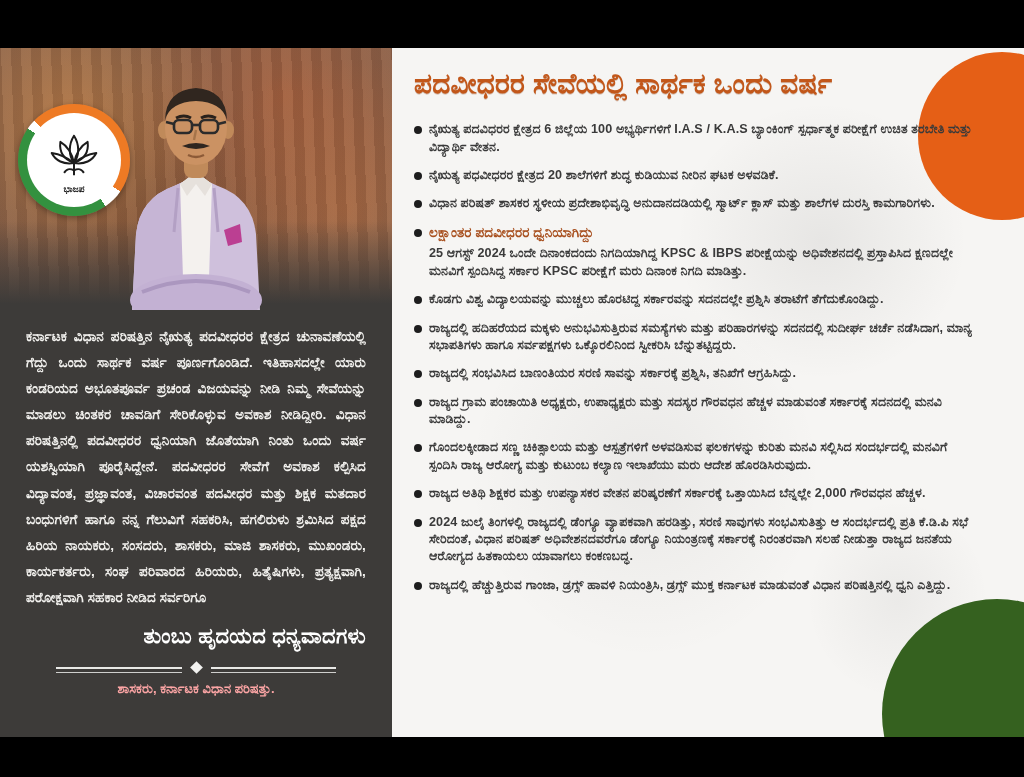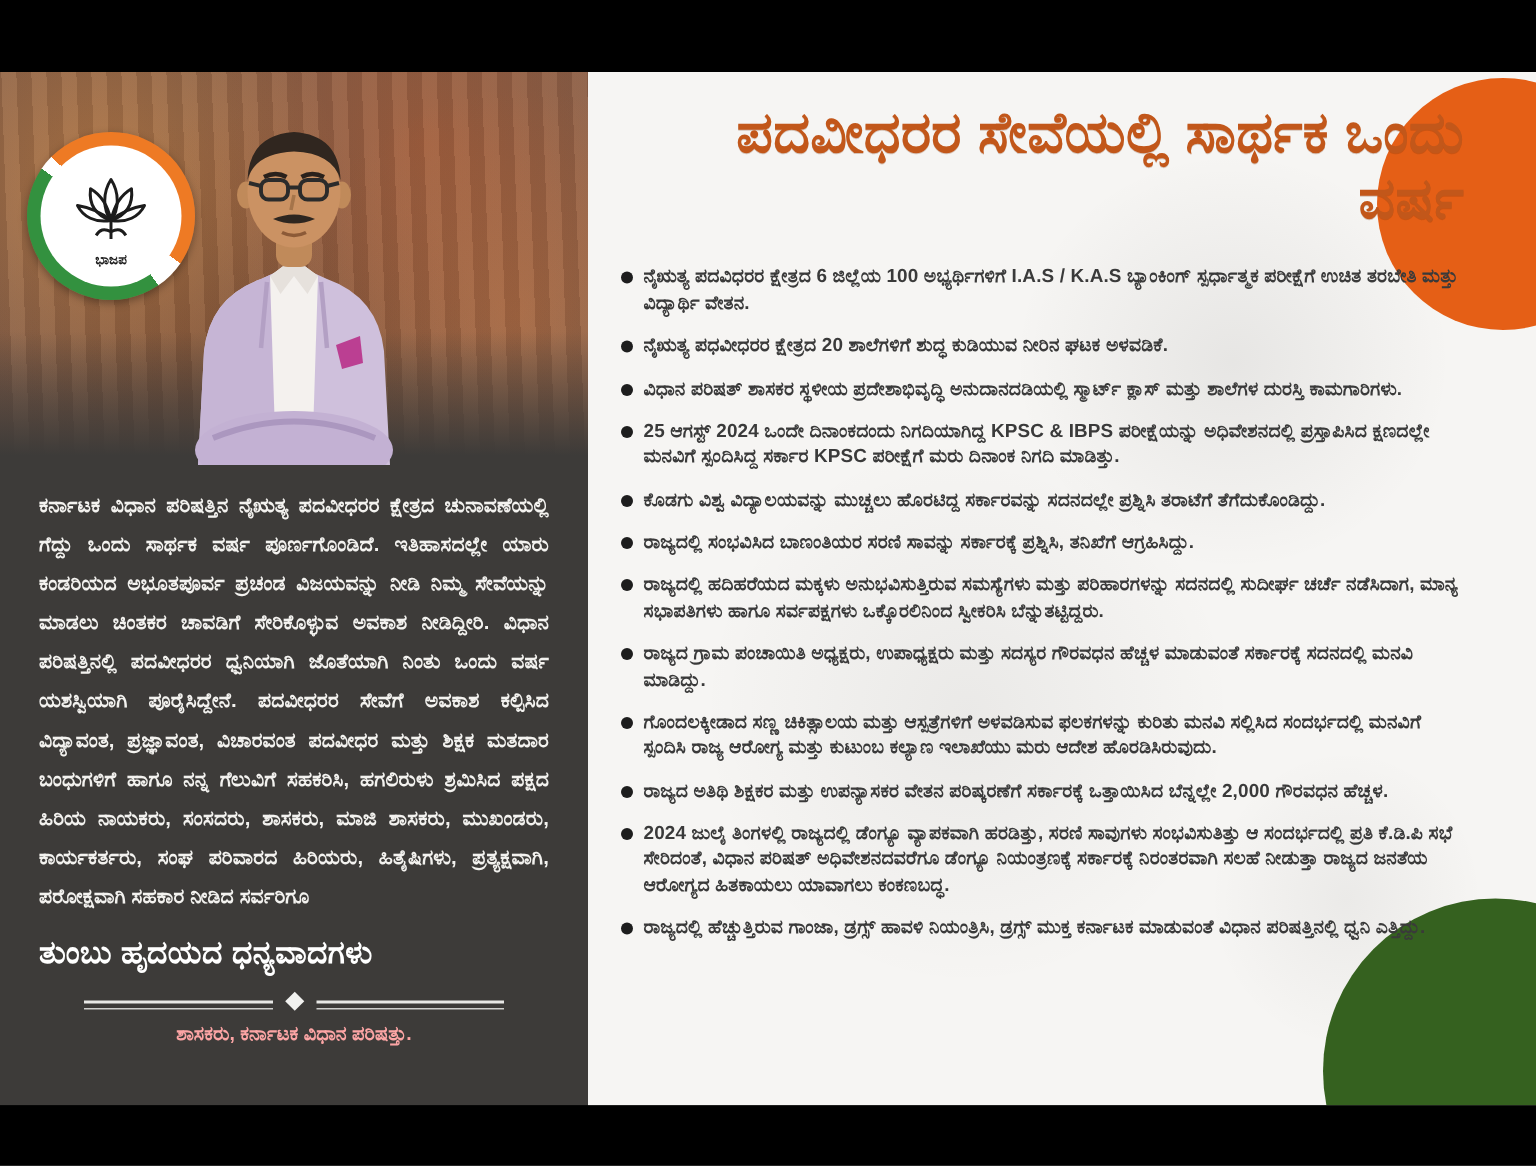--- a/index.html
+++ b/index.html
@@ -18,49 +18,49 @@
       radial-gradient(circle at 18% 28%, rgba(242,152,62,.40), transparent 42%),
       radial-gradient(circle at 72% 18%, rgba(205,95,45,.38), transparent 46%),
       radial-gradient(circle at 88% 62%, rgba(232,125,55,.30), transparent 40%),
       radial-gradient(circle at 40% 75%, rgba(120,70,40,.5), transparent 55%),
       #84604c;}
   .photo .texture{position:absolute;inset:0;
     background:repeating-linear-gradient(88deg, rgba(40,20,10,.10) 0 10px, rgba(255,220,180,.06) 10px 20px);}
   .photo .fade{position:absolute;left:0;right:0;bottom:-1px;height:90px;
     background:linear-gradient(rgba(61,59,57,0), #3d3b39 92%);}
 
-  .bjp-logo{position:absolute;left:18px;top:40px;width:112px;height:112px;border-radius:50%;
+  .bjp-logo{position:absolute;left:18px;top:56px;width:112px;height:112px;border-radius:50%;
     background:conic-gradient(from 315deg, #ee7a24 0 47%, #ffffff 47% 53%, #33913f 53% 97%, #ffffff 97% 100%);
     display:flex;align-items:center;justify-content:center;box-shadow:0 2px 6px rgba(0,0,0,.35);}
   .bjp-logo .inner{width:94px;height:94px;border-radius:50%;background:#fff;
     display:flex;flex-direction:column;align-items:center;justify-content:center;}
   .bjp-logo .party{font-size:9px;font-weight:bold;color:#1c1c1c;line-height:1;margin-top:-4px;}
 
   .portrait{position:absolute;left:50%;bottom:0;transform:translateX(-50%);z-index:2;}
 
   .message{position:relative;padding:14px 26px 0 26px;color:#f1f0ee;}
   .message p{margin:0;font-size:13.6px;line-height:1.92;text-align:justify;font-weight:bold;
     color:#f3f2ef;letter-spacing:.1px;}
-  .thanks{margin-top:13px;text-align:left;font-size:21px;font-weight:bold;color:#ffffff;letter-spacing:.3px;}
+  .thanks{margin-top:13px;text-align:right;font-size:21px;font-weight:bold;color:#ffffff;letter-spacing:.3px;}
   .divider{display:flex;align-items:center;justify-content:center;gap:10px;margin:15px 30px 9px 30px;}
   .divider .line{height:0;border-top:2px solid #e8e8e6;flex:1;position:relative;}
   .divider .line::after{content:"";position:absolute;left:0;right:0;top:3px;border-top:1px solid #cfcfcd;}
   .divider .diamond{width:9px;height:9px;background:#f2f2f0;transform:rotate(45deg);flex:none;}
   .sig-name{text-align:center;font-size:20px;font-weight:bold;color:#e9e94f;margin-top:4px;}
   .sig-role{text-align:center;font-size:13px;font-weight:bold;color:#fca5a5;margin-top:5px;}
 
   
   .right{position:relative;flex:1;height:100%;overflow:hidden;
     background:
       radial-gradient(closest-side at 68% 28%, rgba(30,30,30,.07), transparent 72%),
       radial-gradient(closest-side at 40% 62%, rgba(30,30,30,.055), transparent 70%),
       radial-gradient(closest-side at 80% 80%, rgba(30,30,30,.05), transparent 72%),
       #f6f5f3;}
   .right .content{position:relative;z-index:2;padding:20px 48px 0 22px;}
-  .title{margin:0 0 0 0;text-align:right;font-size:38px;line-height:1.15;font-weight:800;
+  .title{margin:0 0 0 0;text-align:left;font-size:28px;line-height:1.15;font-weight:800;
     color:#c2571a;letter-spacing:.2px;text-shadow:0 1px 0 rgba(120,50,10,.25);}
   ul.highlights{list-style:none;margin:21px 0 0 0;padding:0;display:flex;flex-direction:column;gap:11px;}
   ul.highlights li{display:grid;grid-template-columns:15px 1fr;align-items:start;}
   .dot{width:8px;height:8px;border-radius:50%;background:#1d1d1d;margin-top:5px;}
   .b-text{font-size:12.6px;line-height:1.38;font-weight:bold;color:#3a3a3a;letter-spacing:.1px;}
   .b-head{display:block;font-size:13.6px;font-weight:800;color:#a8501f;margin-bottom:3px;}
 
   .orange-circle{position:absolute;top:4px;right:-62px;width:168px;height:168px;border-radius:50%;
     background:#e55f16;z-index:1;}
   .green-circle{position:absolute;bottom:-92px;right:-88px;width:230px;height:230px;border-radius:50%;
@@ -175,42 +175,42 @@
   <li>
     <span class="dot"></span>
     <span class="b-text">
       <span>ವಿಧಾನ ಪರಿಷತ್ ಶಾಸಕರ ಸ್ಥಳೀಯ ಪ್ರದೇಶಾಭಿವೃದ್ಧಿ ಅನುದಾನದಡಿಯಲ್ಲಿ ಸ್ಮಾರ್ಟ್ ಕ್ಲಾಸ್ ಮತ್ತು ಶಾಲೆಗಳ ದುರಸ್ತಿ ಕಾಮಗಾರಿಗಳು.</span>
     </span>
   </li>
 
   <li>
     <span class="dot"></span>
     <span class="b-text">
-      <span>25 ಆಗಸ್ಟ್ 2024 ಒಂದೇ ದಿನಾಂಕದಂದು ನಿಗದಿಯಾಗಿದ್ದ KPSC &amp; IBPS ಪರೀಕ್ಷೆಯನ್ನು ಅಧಿವೇಶನದಲ್ಲಿ ಪ್ರಸ್ತಾಪಿಸಿದ ಕ್ಷಣದಲ್ಲೇ ಮನವಿಗೆ ಸ್ಪಂದಿಸಿದ್ದ ಸರ್ಕಾರ KPSC ಪರೀಕ್ಷೆಗೆ ಮರು ದಿನಾಂಕ ನಿಗದಿ ಮಾಡಿತ್ತು.</span>
+      <span class="b-head">ಲಕ್ಷಾಂತರ ಪದವೀಧರರ ಧ್ವನಿಯಾಗಿದ್ದು</span><span>25 ಆಗಸ್ಟ್ 2024 ಒಂದೇ ದಿನಾಂಕದಂದು ನಿಗದಿಯಾಗಿದ್ದ KPSC &amp; IBPS ಪರೀಕ್ಷೆಯನ್ನು ಅಧಿವೇಶನದಲ್ಲಿ ಪ್ರಸ್ತಾಪಿಸಿದ ಕ್ಷಣದಲ್ಲೇ ಮನವಿಗೆ ಸ್ಪಂದಿಸಿದ್ದ ಸರ್ಕಾರ KPSC ಪರೀಕ್ಷೆಗೆ ಮರು ದಿನಾಂಕ ನಿಗದಿ ಮಾಡಿತ್ತು.</span>
     </span>
   </li>
 
   <li>
     <span class="dot"></span>
     <span class="b-text">
       <span>ಕೊಡಗು ವಿಶ್ವ ವಿದ್ಯಾಲಯವನ್ನು ಮುಚ್ಚಲು ಹೊರಟಿದ್ದ ಸರ್ಕಾರವನ್ನು ಸದನದಲ್ಲೇ ಪ್ರಶ್ನಿಸಿ ತರಾಟೆಗೆ ತೆಗೆದುಕೊಂಡಿದ್ದು.</span>
     </span>
   </li>
 
   <li>
     <span class="dot"></span>
     <span class="b-text">
+      <span>ರಾಜ್ಯದಲ್ಲಿ ಹದಿಹರೆಯದ ಮಕ್ಕಳು ಅನುಭವಿಸುತ್ತಿರುವ ಸಮಸ್ಯೆಗಳು ಮತ್ತು ಪರಿಹಾರಗಳನ್ನು ಸದನದಲ್ಲಿ ಸುದೀರ್ಘ ಚರ್ಚೆ ನಡೆಸಿದಾಗ, ಮಾನ್ಯ ಸಭಾಪತಿಗಳು ಹಾಗೂ ಸರ್ವಪಕ್ಷಗಳು ಒಕ್ಕೊರಲಿನಿಂದ ಸ್ವೀಕರಿಸಿ ಬೆನ್ನುತಟ್ಟಿದ್ದರು.</span>
+    </span>
+  </li>
+
+  <li>
+    <span class="dot"></span>
+    <span class="b-text">
       <span>ರಾಜ್ಯದಲ್ಲಿ ಸಂಭವಿಸಿದ ಬಾಣಂತಿಯರ ಸರಣಿ ಸಾವನ್ನು ಸರ್ಕಾರಕ್ಕೆ ಪ್ರಶ್ನಿಸಿ, ತನಿಖೆಗೆ ಆಗ್ರಹಿಸಿದ್ದು.</span>
-    </span>
-  </li>
-
-  <li>
-    <span class="dot"></span>
-    <span class="b-text">
-      <span>ರಾಜ್ಯದಲ್ಲಿ ಹದಿಹರೆಯದ ಮಕ್ಕಳು ಅನುಭವಿಸುತ್ತಿರುವ ಸಮಸ್ಯೆಗಳು ಮತ್ತು ಪರಿಹಾರಗಳನ್ನು ಸದನದಲ್ಲಿ ಸುದೀರ್ಘ ಚರ್ಚೆ ನಡೆಸಿದಾಗ, ಮಾನ್ಯ ಸಭಾಪತಿಗಳು ಹಾಗೂ ಸರ್ವಪಕ್ಷಗಳು ಒಕ್ಕೊರಲಿನಿಂದ ಸ್ವೀಕರಿಸಿ ಬೆನ್ನುತಟ್ಟಿದ್ದರು.</span>
     </span>
   </li>
 
   <li>
     <span class="dot"></span>
     <span class="b-text">
       <span>ರಾಜ್ಯದ ಗ್ರಾಮ ಪಂಚಾಯಿತಿ ಅಧ್ಯಕ್ಷರು, ಉಪಾಧ್ಯಕ್ಷರು ಮತ್ತು ಸದಸ್ಯರ ಗೌರವಧನ ಹೆಚ್ಚಳ ಮಾಡುವಂತೆ ಸರ್ಕಾರಕ್ಕೆ ಸದನದಲ್ಲಿ ಮನವಿ ಮಾಡಿದ್ದು.</span>
     </span>
   </li>
 

